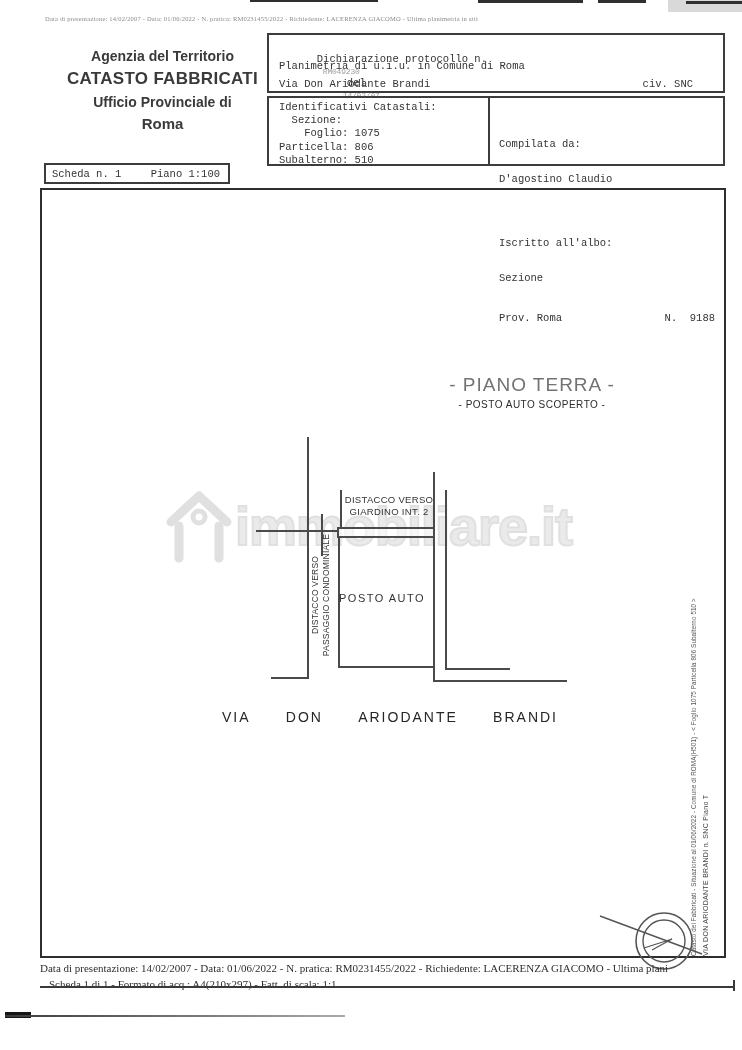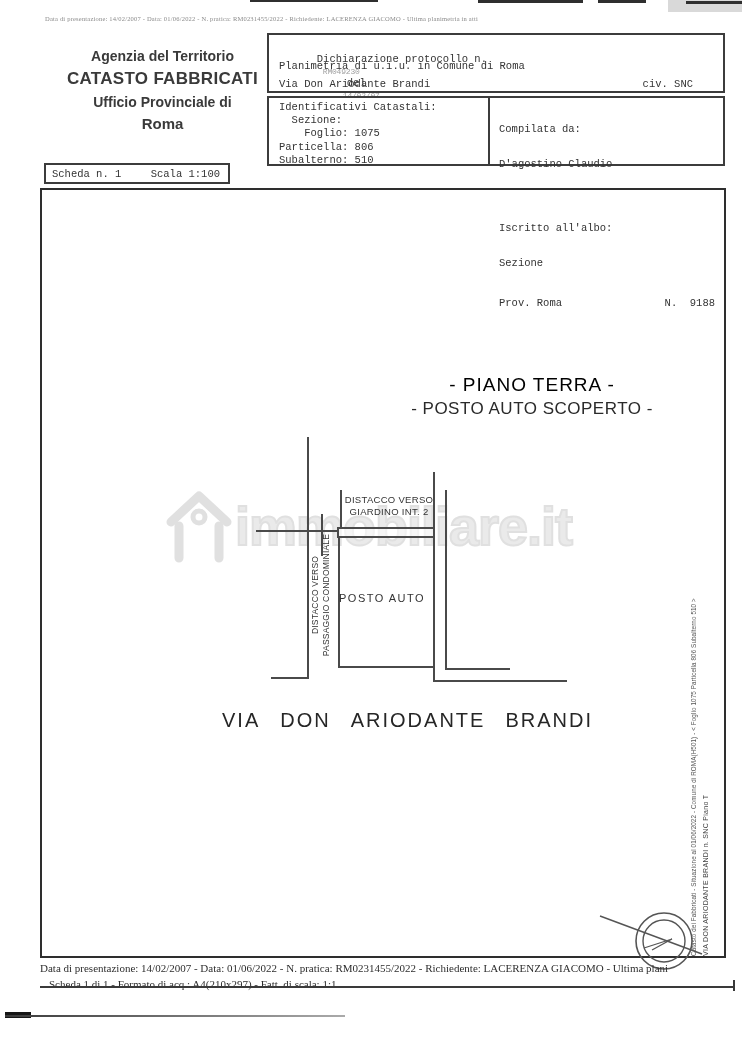--- a/index.html
+++ b/index.html
@@ -29,46 +29,46 @@
 
   
   .box1 { left:267px; top:33px; width:458px; height:60px; }
   .box1 .row { position:absolute; left:10px; right:8px; font-size:10.5px; white-space:pre; color:#333; }
   .faint { color:#a0a0a0; font-size:8px; letter-spacing:-0.2px; }
 
   
   .box2 { left:267px; top:96px; width:458px; height:70px; }
   .box2 .divider { position:absolute; left:219px; top:0; bottom:0; width:2px; background:#3c3c3c; }
   .cellL { position:absolute; left:10px; top:3px; font-size:10.5px; line-height:13.2px; white-space:pre; color:#333; }
-  .cellR { position:absolute; left:230px; right:8px; top:3px; font-size:10.5px; line-height:11.5px; white-space:pre; color:#333; }
+  .cellR { position:absolute; left:230px; right:8px; top:18px; font-size:10.5px; line-height:11.5px; white-space:pre; color:#333; }
   .cellR .gap { height:7px; }
   .prov-row { display:flex; justify-content:space-between; margin-top:6px; }
 
   
   .box3 { left:44px; top:163px; width:186px; height:21px; border-width:2px; }
   .box3 .inner { position:absolute; left:6px; right:8px; top:3px; display:flex; justify-content:space-between; font-size:10.5px; color:#333; white-space:pre; }
 
   
   .frame { left:40px; top:188px; width:686px; height:770px; border:2px solid #2e2e2e; }
 
-  .plan-title { left:418px; top:374px; width:228px; text-align:center; font-size:19px; letter-spacing:1px; color:#000000; }
-  .plan-subtitle { left:402px; top:399px; width:260px; text-align:center; font-size:17px; letter-spacing:0.5px; color:#2a2a2a; }
+  .plan-title { left:418px; top:374px; width:228px; text-align:center; font-size:19px; letter-spacing:1px; color:#737373; }
+  .plan-subtitle { left:402px; top:399px; width:260px; text-align:center; font-size:10px; letter-spacing:0.5px; color:#2a2a2a; }
 
   
   .watermark { left:163px; top:486px; display:flex; align-items:flex-start; pointer-events:none; }
   .wm-text { font-size:54px; font-weight:800; letter-spacing:-1px; color:#eaeaea; -webkit-text-stroke:2px #e0e0e0; line-height:80px; }
 
   
   .lbl { position:absolute; color:#333; }
   .giardino-lbl { left:328px; top:494px; width:122px; text-align:center; font-size:9.5px; line-height:12px; letter-spacing:0.3px; }
   .posto-lbl { left:339px; top:592px; width:96px; font-size:11px; letter-spacing:1.5px; }
   .passaggio-lbl { left:246px; top:584px; width:150px; height:22px; text-align:center;
     font-size:8.5px; line-height:10.5px; letter-spacing:0.2px; transform:rotate(-90deg); transform-origin:center; }
   .street-lbl { left:222px; top:709px; width:336px; display:flex; justify-content:space-between;
-    font-size:20px; letter-spacing:2px; color:#262626;gap:20px; }
+    font-size:14px; letter-spacing:2px; color:#262626;gap:20px; }
 
   
   .side-note { position:absolute; transform:rotate(-90deg); transform-origin:0 0; white-space:nowrap; color:#555; }
   .side-note1 { left:690px; top:956px; font-size:6.3px; letter-spacing:0.1px; }
   .side-note2 { left:702px; top:956px; font-size:7px; letter-spacing:0.3px; color:#444; }
 
   
   .footer1 { left:40px; top:962px; width:702px; font-size:11px; color:#2e2e2e; white-space:nowrap; overflow:hidden; }
   .footer2 { left:40px; top:978px; width:702px; font-size:11px; color:#2e2e2e; white-space:nowrap;margin-left:9px; }
   .strike { left:40px; top:986px; width:694px; height:1.5px; background:#3a3a3a; }
@@ -127,21 +127,21 @@
       <div class="prov-row">
         <span>Prov. Roma</span>
         <span>N.  9188</span>
       </div>
     </div>
   </div>
 
   <div class="box box3 mono">
     <div class="inner">
       <span>Scheda n. 1</span>
-      <span>Scala 1:100</span>
+      <span>Piano 1:100</span>
     </div>
   </div>
 
   <div class="abs frame"></div>
 
   <div class="abs watermark">
     <svg width="72" height="78" viewBox="0 0 72 78">
       <path d="M8 36 L36 10 L64 36" fill="none" stroke="#e0e0e0" stroke-width="9" stroke-linecap="round" stroke-linejoin="round"></path>
       <path d="M16 40 L16 72 M56 40 L56 72" fill="none" stroke="#e0e0e0" stroke-width="9" stroke-linecap="round"></path>
       <circle cx="36" cy="31" r="6" fill="none" stroke="#e0e0e0" stroke-width="5"></circle>

